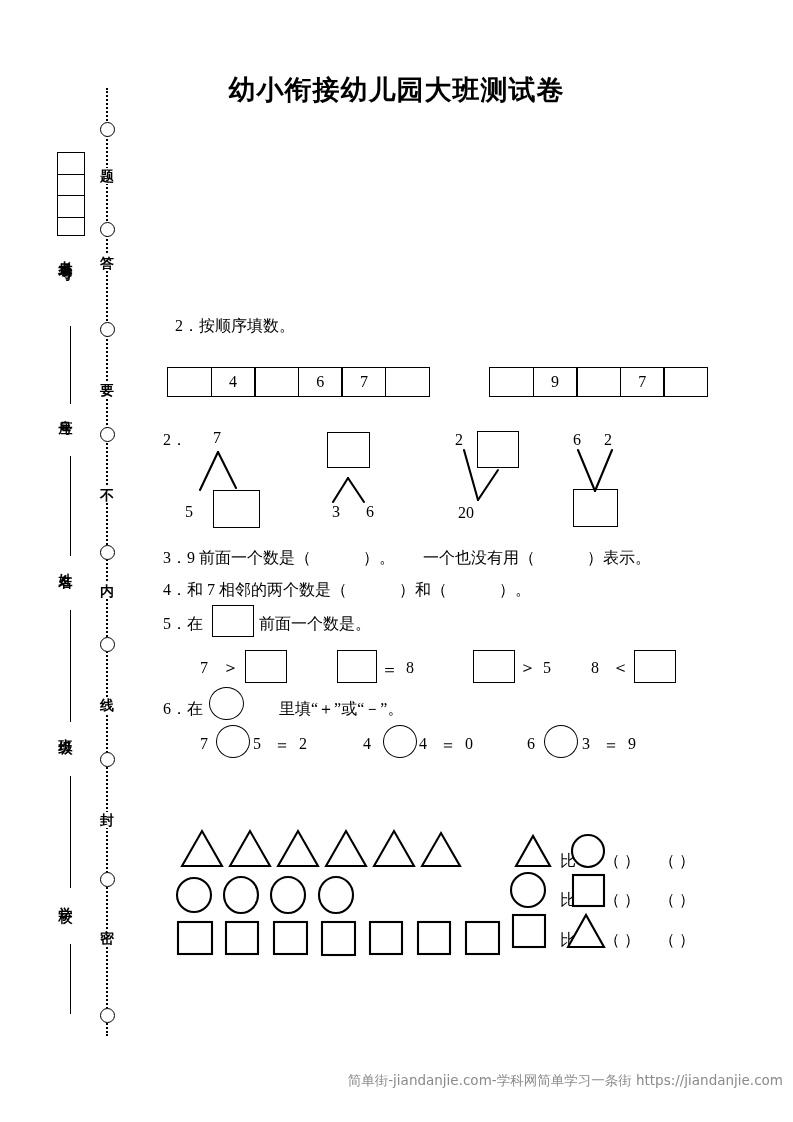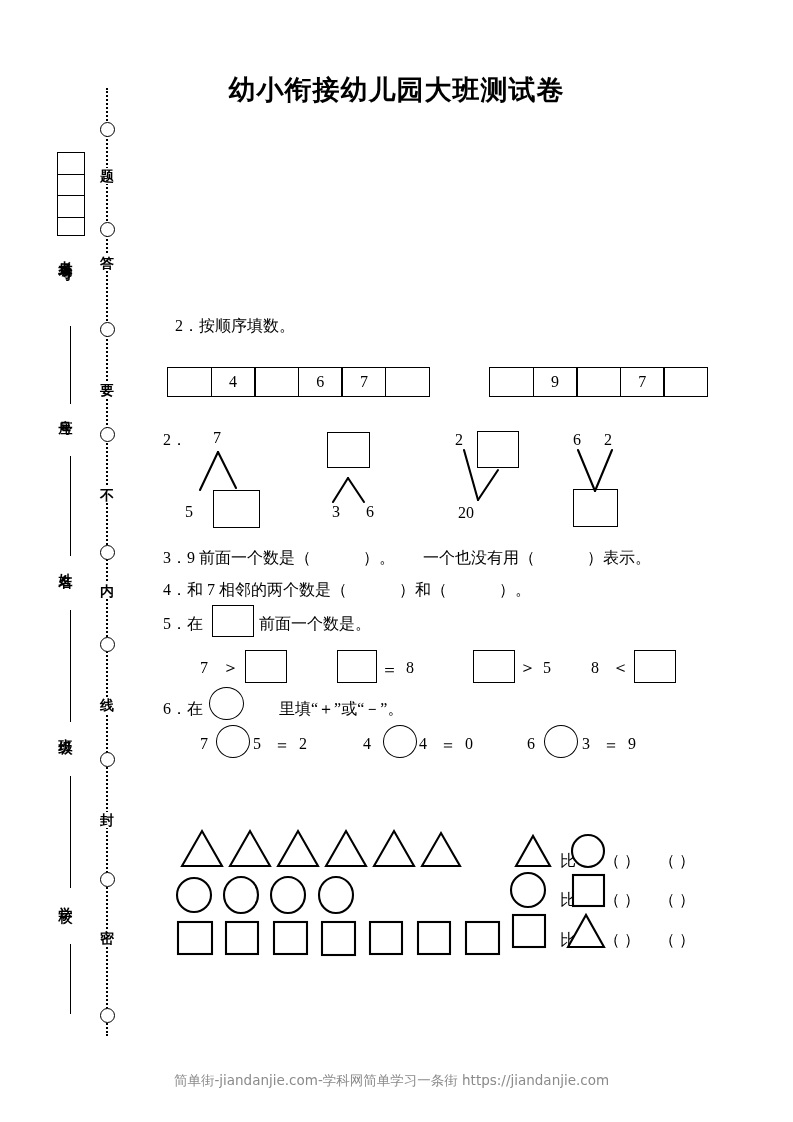--- a/index.html
+++ b/index.html
@@ -183,21 +183,21 @@
     left: 0; top: 0;
     width: 793px; height: 1122px;
     pointer-events: none;
   }
 
   
   .footer {
     position: absolute;
     left: 0; top: 1072px;
     width: 783px;
-    text-align: center;
+    text-align: right;
     font-size: 13.5px;
     color: #8a8a8a;
     font-family: "DejaVu Sans", sans-serif;
   }
 </style>
 </head>
 <body>
 
 <div class="page">
 

